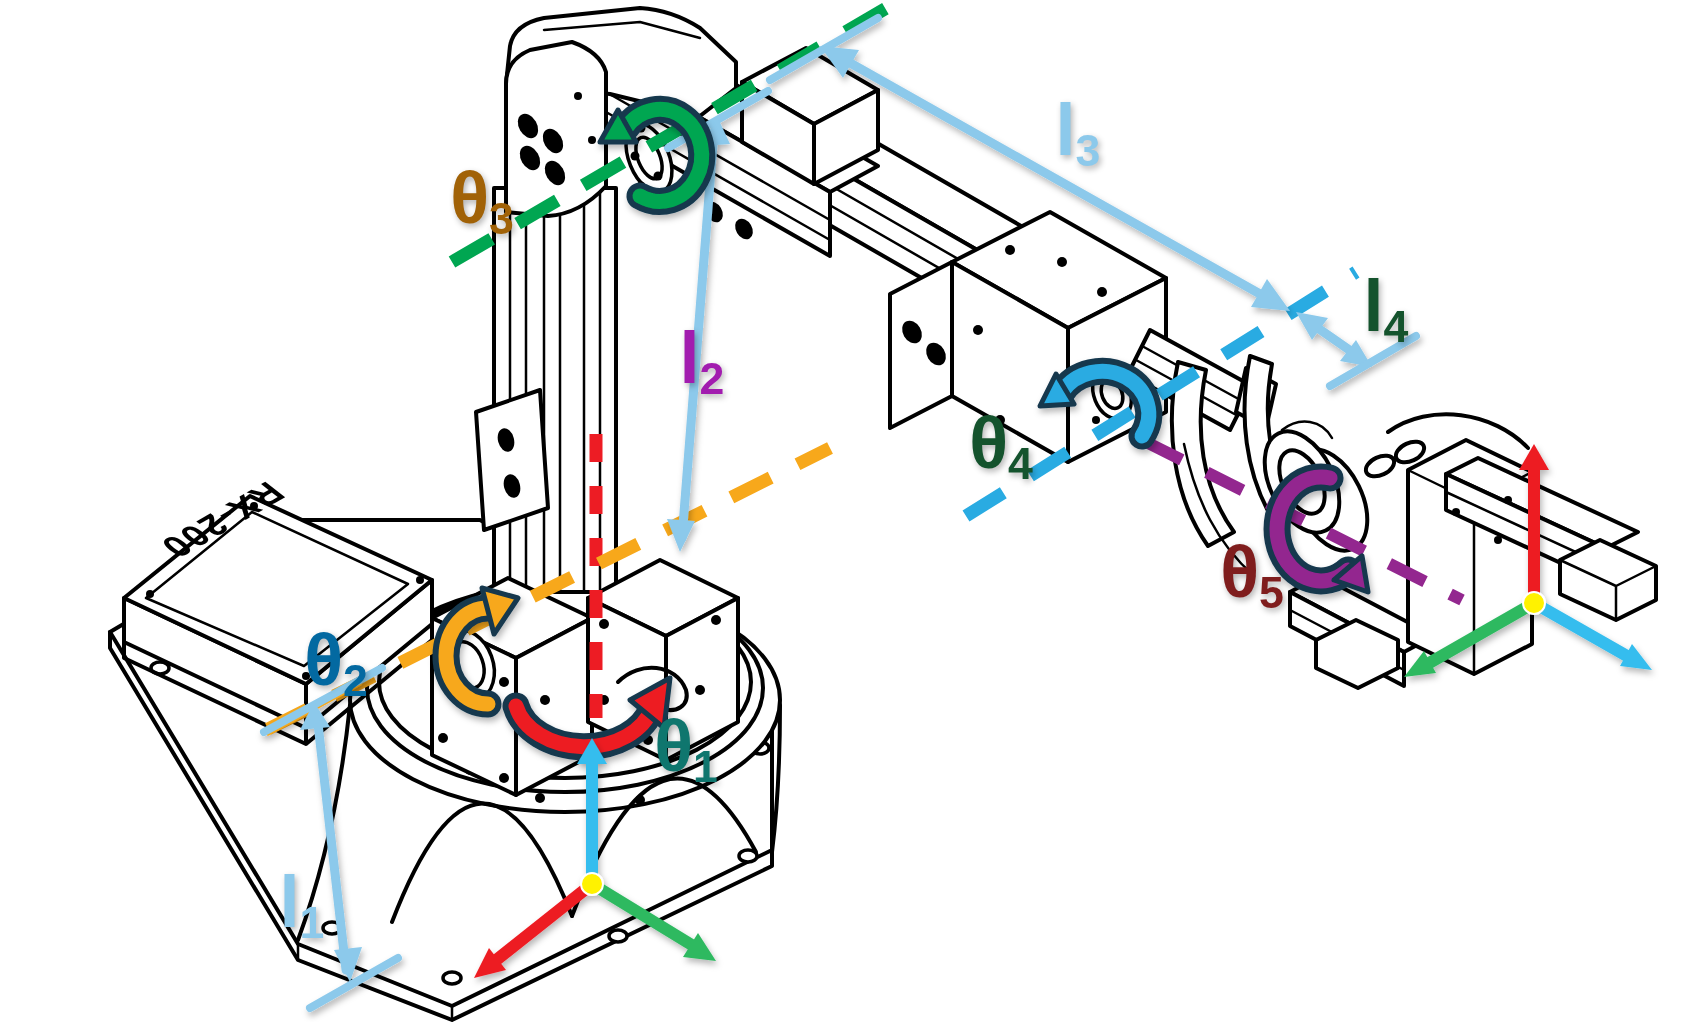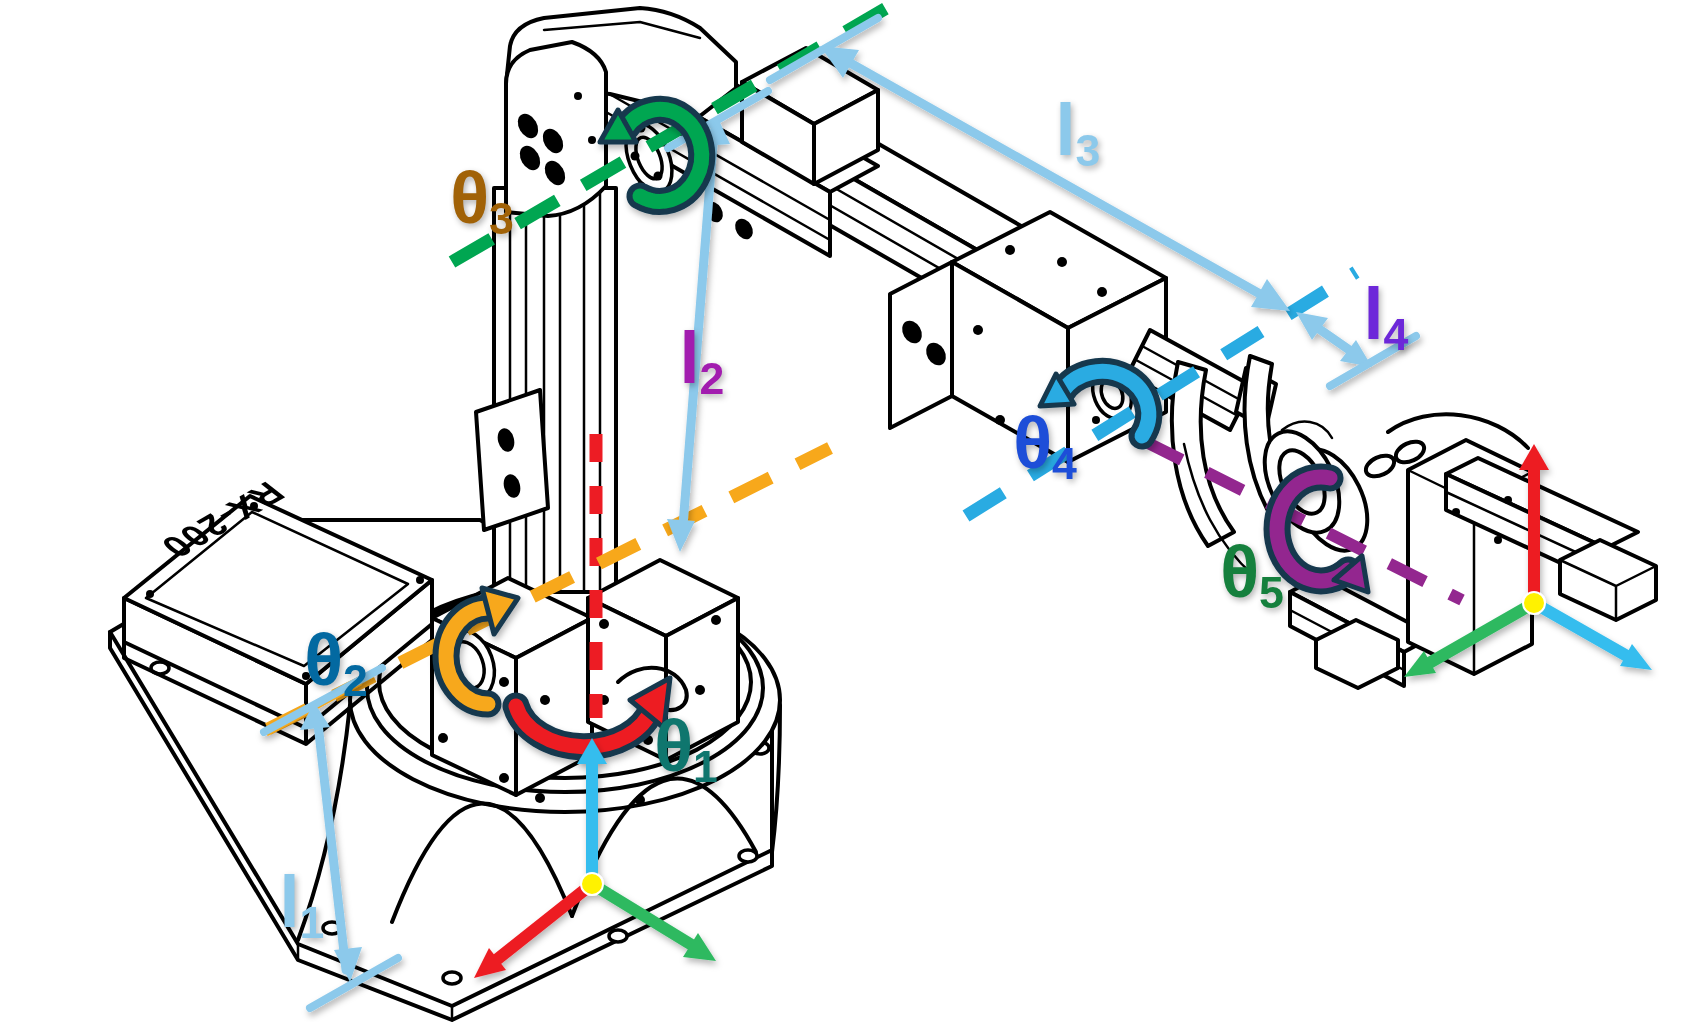--- a/index.html
+++ b/index.html
@@ -310,20 +310,20 @@
     <polygon style="fill:var(--c-frame-z)" points="1652,670 1620,666 1632,644"></polygon>
     <circle class="orig" cx="1534" cy="603" r="11"></circle>
   </g>
 </svg>
 
   <div class="model-label" style="left:222px;top:520px">RX-200</div>
 
   <div class="anno-label" style="left: 686px; top: 750px; color: #0f766e;"><span>θ</span><span class="sub">1</span></div>
   <div class="anno-label" style="left: 336px; top: 664px; color: #0369a1;"><span>θ</span><span class="sub">2</span></div>
   <div class="anno-label" style="left: 482px; top: 202px; color: #a16207;"><span>θ</span><span class="sub">3</span></div>
-  <div class="anno-label" style="left: 1045px; top: 447px; color: #1d4ed8;"><span>θ</span><span class="sub">4</span></div>
-  <div class="anno-label" style="left: 1252px; top: 576px; color: #15803d;"><span>θ</span><span class="sub">5</span></div>
+  <div class="anno-label" style="left: 1001px; top: 447px; color: #14532d;"><span>θ</span><span class="sub">4</span></div>
+  <div class="anno-label" style="left: 1252px; top: 576px; color: #7f1d1d;"><span>θ</span><span class="sub">5</span></div>
 
   <div class="anno-label" style="left: 302px; top: 906px; color: rgb(140, 201, 235); text-align: center;"><span>l</span><span class="sub">1</span></div>
   <div class="anno-label" style="left: 702px; top: 362px; color: #a21caf;"><span>l</span><span class="sub">2</span></div>
   <div class="anno-label" style="left: 1078px; top: 134px; color: rgb(140, 201, 235);"><span>l</span><span class="sub">3</span></div>
-  <div class="anno-label" style="left: 1386px; top: 318px; color: #6d28d9;"><span>l</span><span class="sub">4</span></div>
+  <div class="anno-label" style="left: 1386px; top: 310px; color: #14532d;"><span>l</span><span class="sub">4</span></div>
 </div>
 
 </body></html>

